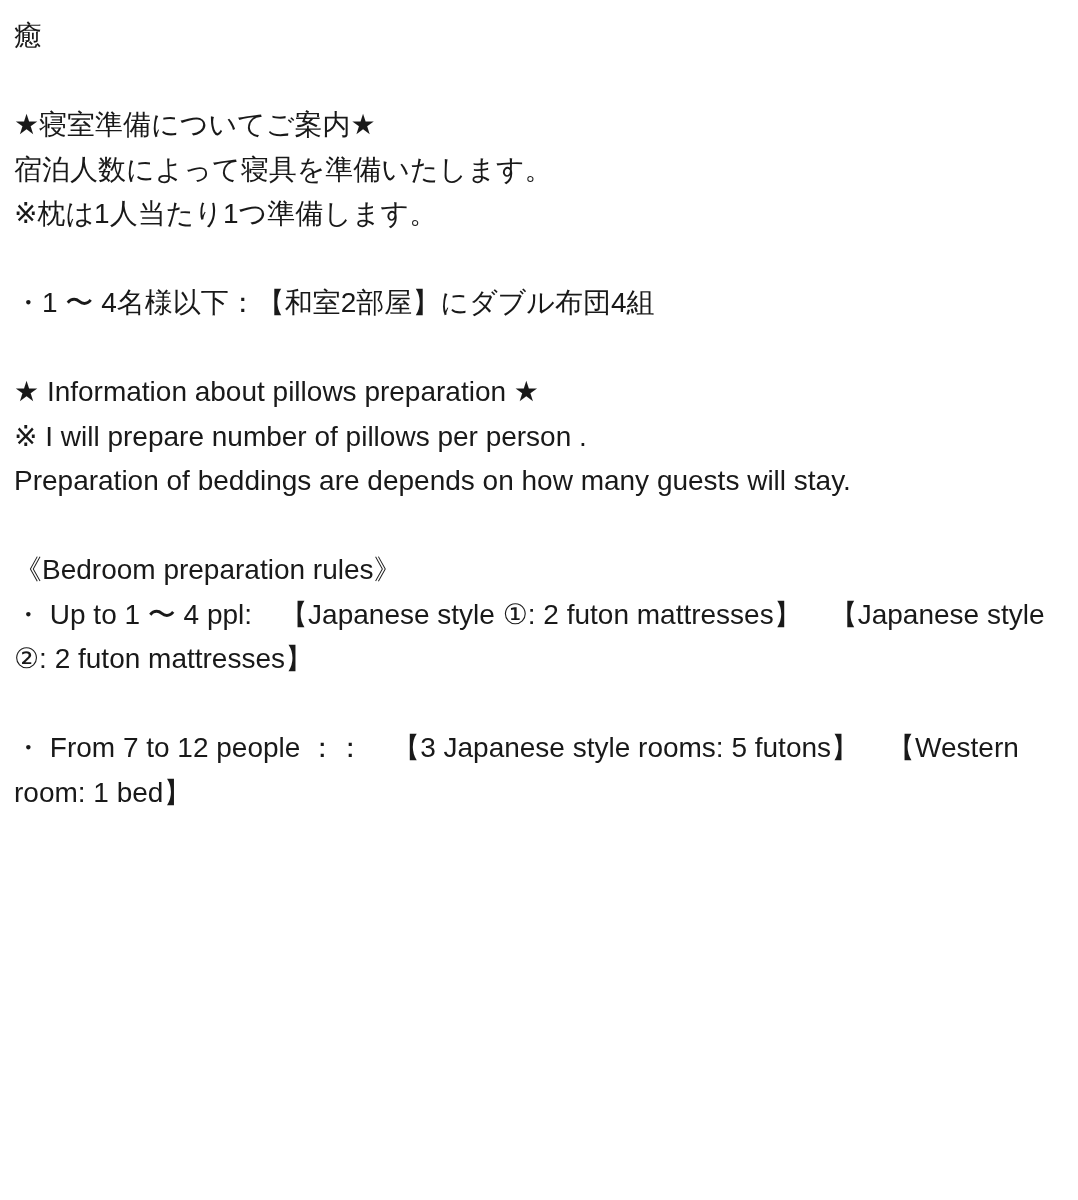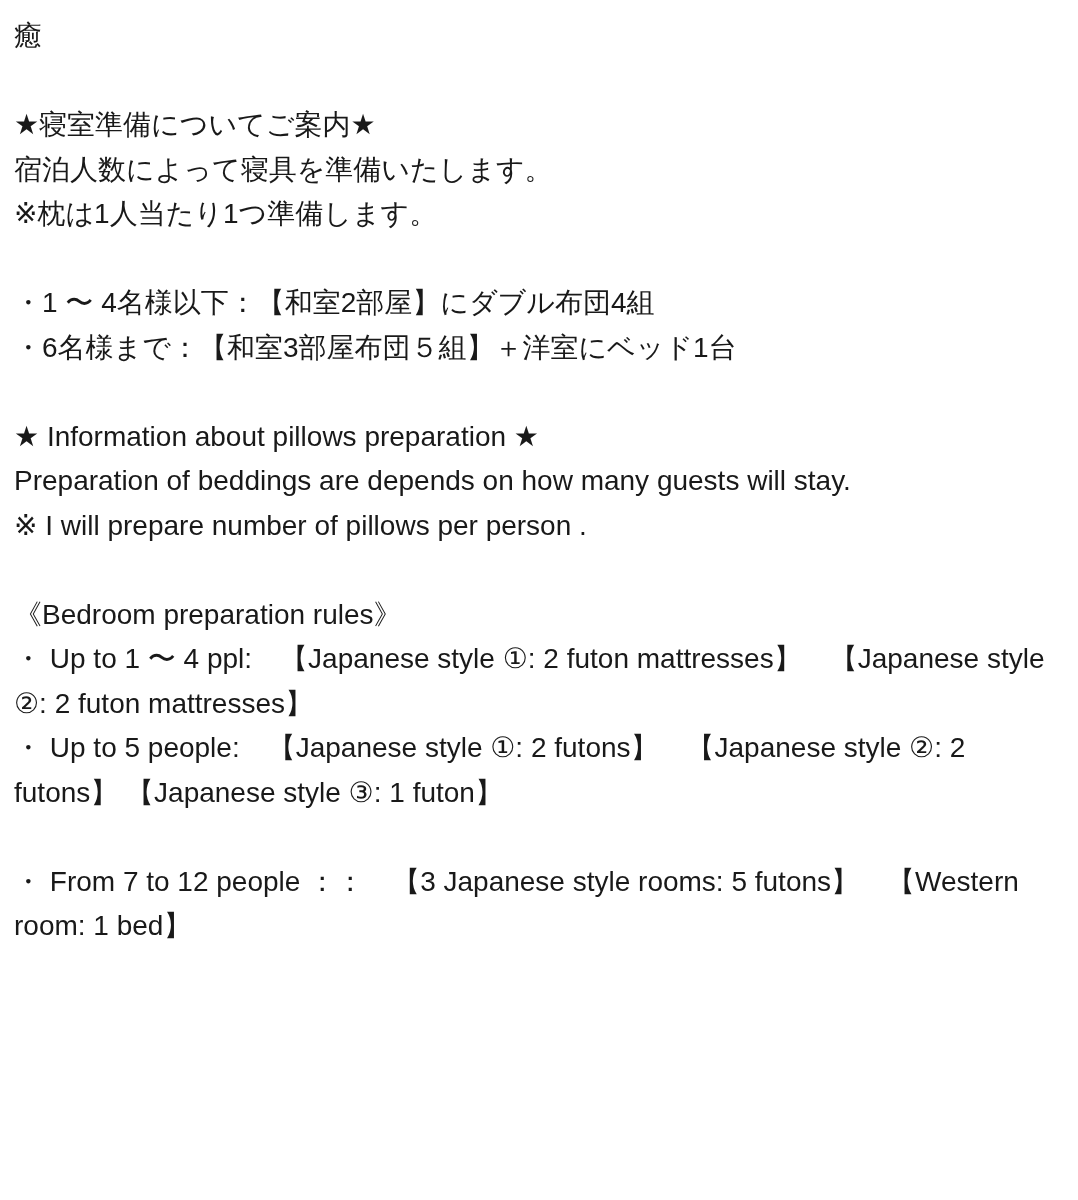--- a/index.html
+++ b/index.html
@@ -38,33 +38,31 @@
 
   <div class="gap"></div>
 
   <p class="line">★寝室準備についてご案内★</p>
   <p class="line">宿泊人数によって寝具を準備いたします。</p>
   <p class="line">※枕は1人当たり1つ準備します。</p>
 
   <div class="gap"></div>
 
   <p class="line">・1 〜 4名様以下：【和室2部屋】にダブル布団4組</p>
-  <p class="line">・6名様まで：【和室3部屋布団５組】＋洋室にベッド1台</p>
 
   <div class="gap"></div>
 
   <p class="line">★ Information about pillows preparation ★</p>
+  <p class="line">※ I will prepare number of pillows per person .</p>
   <p class="line">Preparation of beddings are depends on how many guests will stay.</p>
-  <p class="line">※ I will prepare number of pillows per person .</p>
 
   <div class="gap"></div>
 
   <p class="line">《Bedroom preparation rules》</p>
   <p class="line">・ Up to 1 〜 4 ppl:　【Japanese style ①: 2 futon mattresses】　【Japanese style ②: 2 futon mattresses】</p>
-  <p class="line">・ Up to 5 people:　【Japanese style ①: 2 futons】　【Japanese style ②: 2 futons】 【Japanese style ③: 1 futon】</p>
 
   <div class="gap"></div>
 
   <p class="line">・ From 7 to 12 people ：：　【3 Japanese style rooms: 5 futons】　【Western room: 1 bed】</p>
 
   <div class="gap"></div>
 
 </div>
 
 </body></html>

